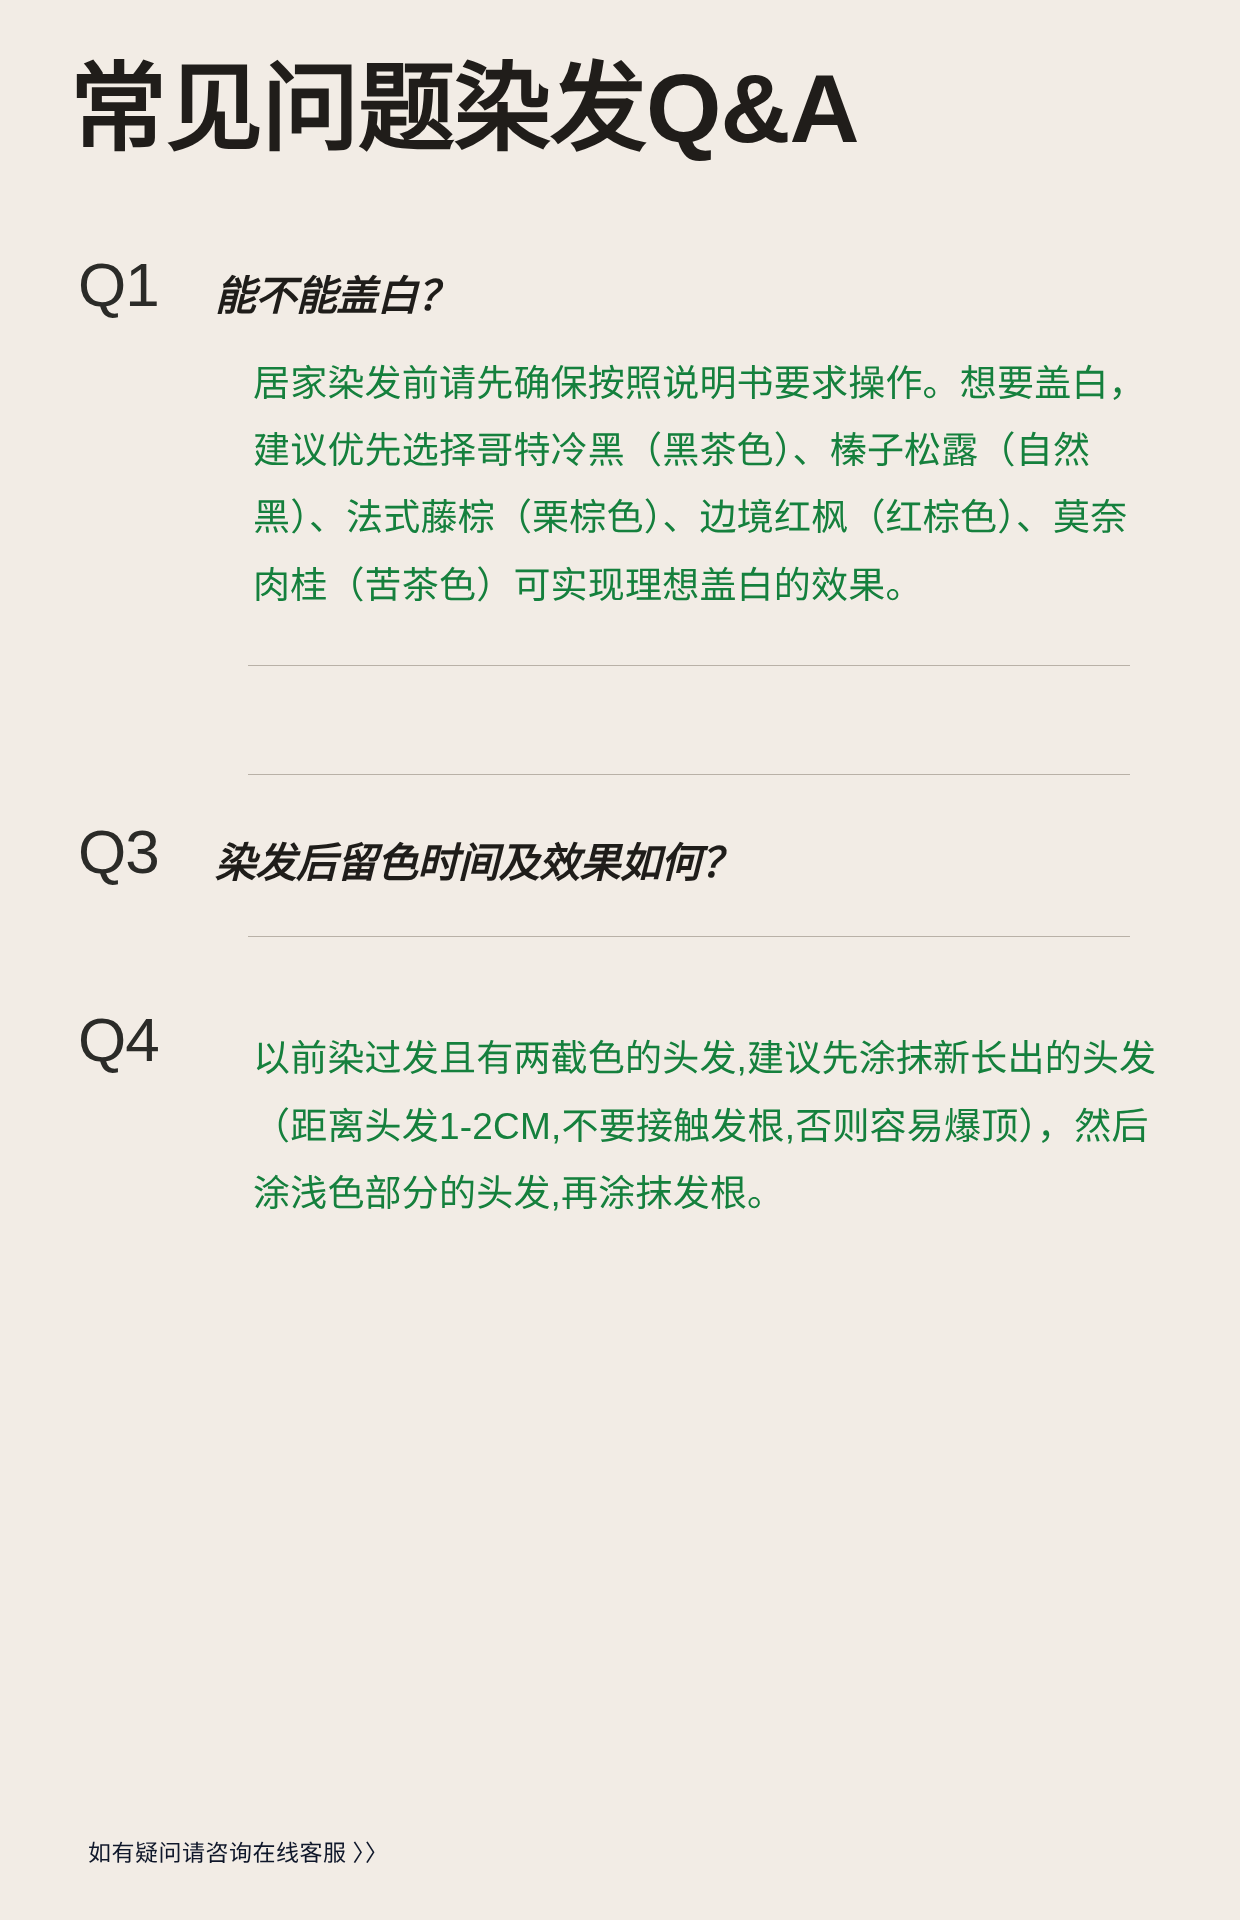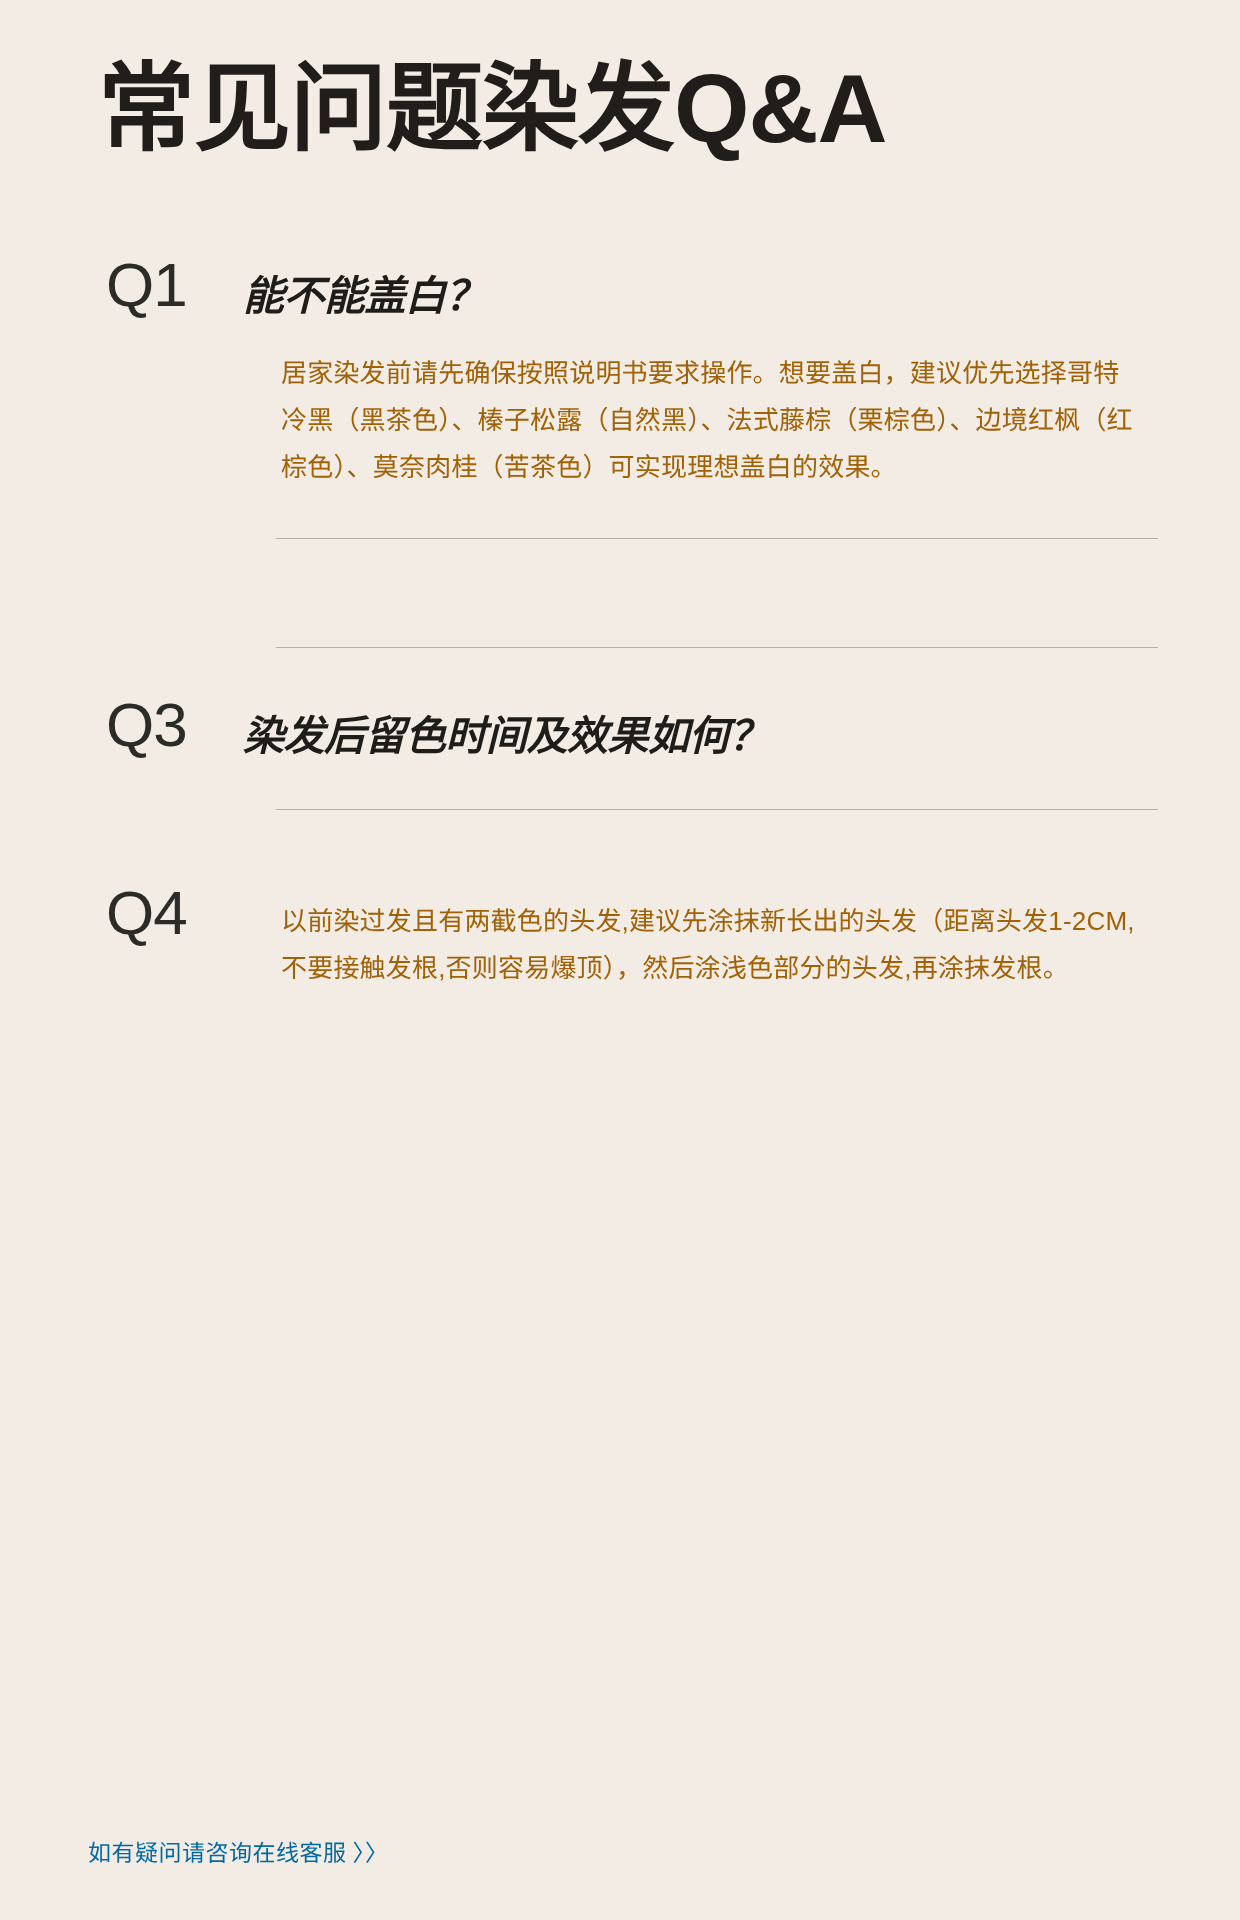--- a/index.html
+++ b/index.html
@@ -12,21 +12,21 @@
     background: #f2ece5;
     font-family: "Liberation Sans", "DejaVu Sans", sans-serif;
     color: #2b2b28;
     overflow: hidden;
   }
   .page {
     position: relative;
     width: 1236px;
     height: 1920px;
     box-sizing: border-box;
-    padding: 0 98px;
+    padding: 0 70px;
   }
   .page-title {
     margin: 0;
     padding-top: 52px;
     font-size: 97px;
     line-height: 1.18;
     font-weight: 800;
     letter-spacing: -1px;
     color: #201d1a;
   }
@@ -53,42 +53,42 @@
     margin: 0;
     font-size: 41px;
     line-height: 1.3;
     font-weight: 700;
     color: #1f1d1a;
     letter-spacing: -0.5px;
     font-style: italic;
   }
   .faq-answer {
     margin: 26px 0 0 38px;
-    font-size: 26px;
+    font-size: 37px;
     line-height: 1.82;
-    color: #a16207;
+    color: #15803d;
     letter-spacing: 0.2px;
     max-width: 905px;
   }
   .divider {
     margin: 46px 0 0 178px;
     width: 882px;
     height: 1px;
     background: #b9b1a7;
   }
   .gap-after-divider {
     height: 62px;
   }
 
   .footer {
     position: absolute;
     left: 88px;
     bottom: 52px;
     font-size: 23px;
-    color: #0369a1;
+    color: #0f172a;
     letter-spacing: 0.5px;
   }
   .footer .arrows {
     margin-left: 6px;
     letter-spacing: 1px;
   }
 </style>
 </head>
 <body>
 

